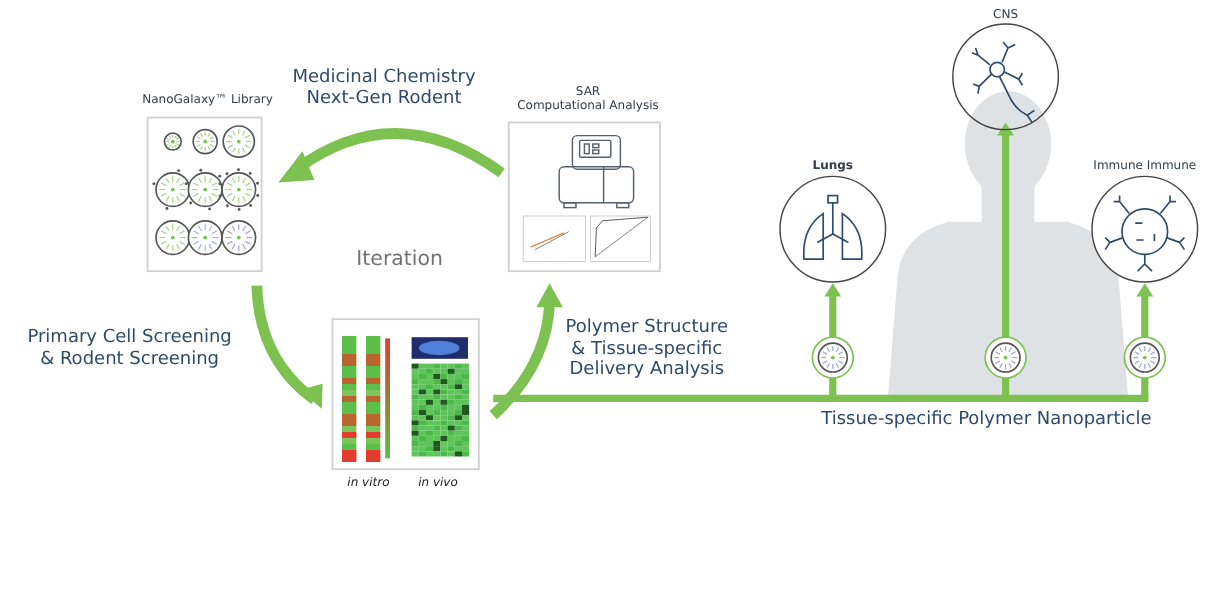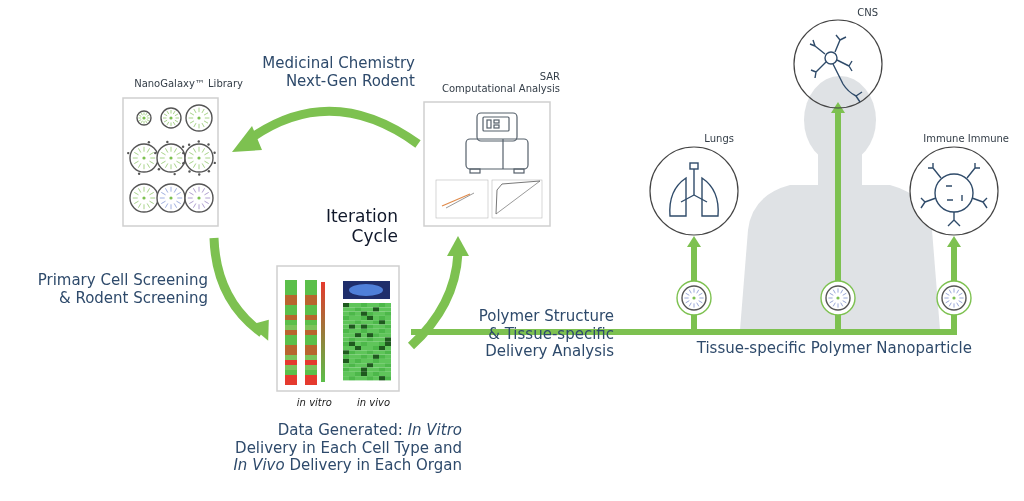--- a/index.html
+++ b/index.html
@@ -1,21 +1,21 @@
 <!DOCTYPE html>
 <html><head>
 <meta charset="utf-8">
 <style>
   html, body { margin:0; padding:0; background:#ffffff; }
   body { width:1024px; height:501px; position:relative; overflow:hidden; font-family:"Liberation Sans", sans-serif; }
   #stage { position:absolute; left:0; top:0; width:1024px; height:501px; }
-  .lbl { position:absolute; text-align:right; color:#2e4a6b; font-family:"DejaVu Sans", sans-serif; line-height:1.18; }
+  .lbl { position:absolute; text-align:center; color:#2e4a6b; font-family:"DejaVu Sans", sans-serif; line-height:1.18; }
   .lbl-sm { font-size:10px; color:#333d47; }
   .lbl-md { font-size:15px; }
-  .lbl-green { color:#0f172a; font-size:17px; font-weight:normal; }
+  .lbl-green { color:#737373; font-size:17px; font-weight:normal; }
   .it { font-style:italic; }
 </style>
 </head>
 <body>
 
 <div id="stage">
 
   <svg width="1024" height="501" style="position:absolute;left:0;top:0">
     <defs>
       <g id="particle">
@@ -545,41 +545,35 @@
     <div>Next-Gen Rodent</div>
   </div>
 
   <div class="lbl lbl-sm" style="left:420px;top:71px;width:140px;">
     <div>SAR</div>
     <div>Computational Analysis</div>
   </div>
 
   <div class="lbl lbl-green" style="left:268px;top:206px;width:130px;">
     <div>Iteration</div>
-    <div>Cycle</div>
   </div>
 
   <div class="lbl lbl-md" style="left:8px;top:272px;width:200px;">
     <div>Primary Cell Screening</div>
     <div>&amp; Rodent Screening</div>
   </div>
 
-  <div class="lbl lbl-md" style="left:464px;top:264px;width:150px;margin-top:44px;">
+  <div class="lbl lbl-md" style="left:464px;top:264px;width:150px;">
     <div>Polymer Structure</div>
     <div>&amp; Tissue-specific</div>
     <div>Delivery Analysis</div>
   </div>
 
   <div class="lbl lbl-sm it" style="left:282px;top:397px;width:50px;color:#222;">in vitro</div>
   <div class="lbl lbl-sm it" style="left:340px;top:397px;width:50px;color:#222;">in vivo</div>
 
-  <div class="lbl lbl-md" style="left:222px;top:422px;width:240px;">
-    <div><span>Data Generated: </span><span class="it">In Vitro</span></div>
-    <div>Delivery in Each Cell Type and</div>
-    <div><span class="it">In Vivo</span><span> Delivery in Each Organ</span></div>
-  </div>
-
-  <div class="lbl lbl-sm" style="left:654px;top:133px;width:80px;">Lungs</div>
+
+  <div class="lbl lbl-sm" style="left:654px;top:133px;width:80px;font-weight:bold;">Lungs</div>
   <div class="lbl lbl-sm" style="left:798px;top:7px;width:80px;">CNS</div>
   <div class="lbl lbl-sm" style="left:899px;top:133px;width:110px;">Immune Immune</div>
 
   <div class="lbl lbl-md" style="left:672px;top:340px;width:300px;">Tissue-specific Polymer Nanoparticle</div>
 </div>
 
 </body></html>

